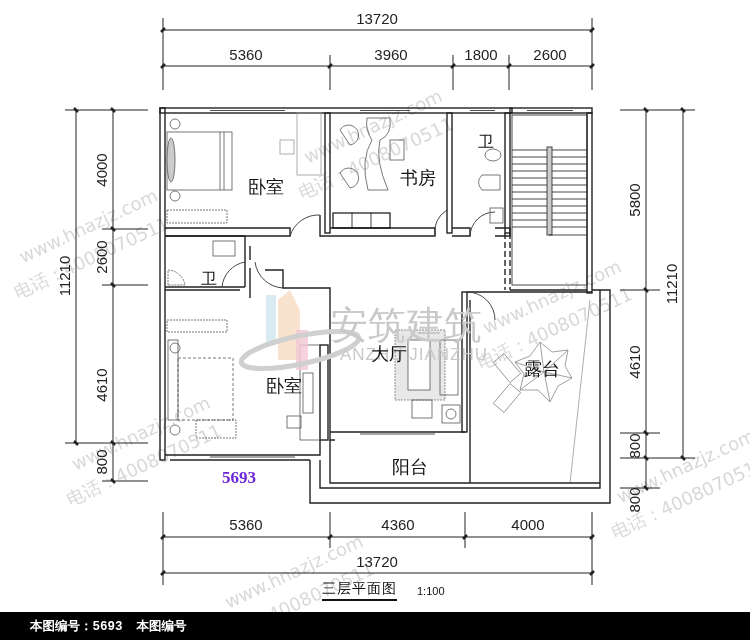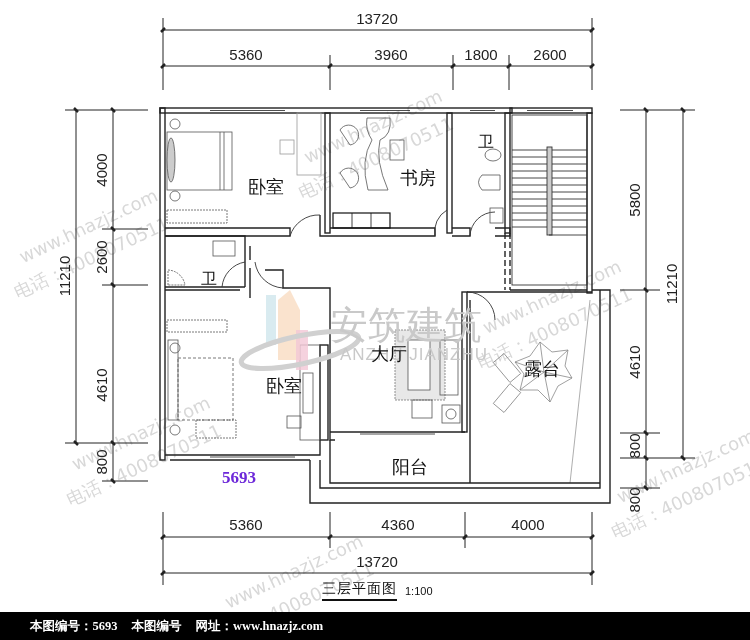--- a/index.html
+++ b/index.html
@@ -6,27 +6,27 @@
   body { width:750px; height:640px; position:relative; overflow:hidden;
          font-family:"DejaVu Sans", "Liberation Sans", sans-serif; }
   #plan { position:absolute; left:0; top:0; width:750px; height:640px; }
   .dim { font-family:"Liberation Sans", "DejaVu Sans", sans-serif; font-size:15px; fill:#222; }
   .room { font-family:"DejaVu Sans", sans-serif; font-size:18px; fill:#111; }
   .room-small { font-family:"DejaVu Sans", sans-serif; font-size:16px; fill:#111; }
   .wm { font-family:"DejaVu Sans", sans-serif; font-size:18px; fill:#d8d8d8; }
   .wm-logo-cn { font-family:"DejaVu Sans", sans-serif; font-size:38px; fill:#c9c9c9; }
   .wm-logo-en { font-family:"Liberation Sans", sans-serif; font-size:17px; fill:#c9c9c9; }
   .footer { position:absolute; left:0; top:612px; width:750px; height:28px; background:#000;
-            color:#fff; font-family:Liberation Serif, serif; font-size:12.5px; font-weight:bold;
+            color:#fff; font-family:Liberation Mono, monospace; font-size:12.5px; font-weight:bold;
             display:flex; align-items:center; gap:14px; padding-left:30px; box-sizing:border-box; white-space:nowrap;text-align:right; }
   .footer span { display:inline-block; }
   .title-block { position:absolute; left:322px; top:580px; display:flex; align-items:flex-end; gap:8px; }
   .title-text { font-family:"DejaVu Sans", sans-serif; font-size:14px; color:#111;
                 border-bottom:2px solid #111; padding-bottom:1px; letter-spacing:1px; }
-  .scale-text { font-family:"Liberation Sans", sans-serif; font-size:11px; color:#111; padding-bottom:4px; }
+  .scale-text { font-family:"Liberation Sans", sans-serif; font-size:11px; color:#111; padding-bottom:4px;margin-left:12px; }
   .plan-no { position:absolute; left:222px; top:468px; font-family:"Liberation Serif", serif;
              font-weight:bold; font-size:17px; color:#6d28d9; }
 </style>
 </head>
 <body>
 
 <svg id="plan" viewBox="0 0 750 640" xmlns="http://www.w3.org/2000/svg">
 
   <g transform="rotate(-25 375 320)">
     <text class="wm" x="80" y="120">www.hnazjz.com</text>
@@ -299,14 +299,13 @@
 <div class="plan-no">5693</div>
 
 <div class="title-block">
   <span class="title-text">三层平面图</span>
   <span class="scale-text">1:100</span>
 </div>
 
 <div class="footer">
   <span>本图编号：5693</span>
   <span>本图编号</span>
-  <span>网址：www.hnazjz.com</span>
 </div>
 
 </body></html>

